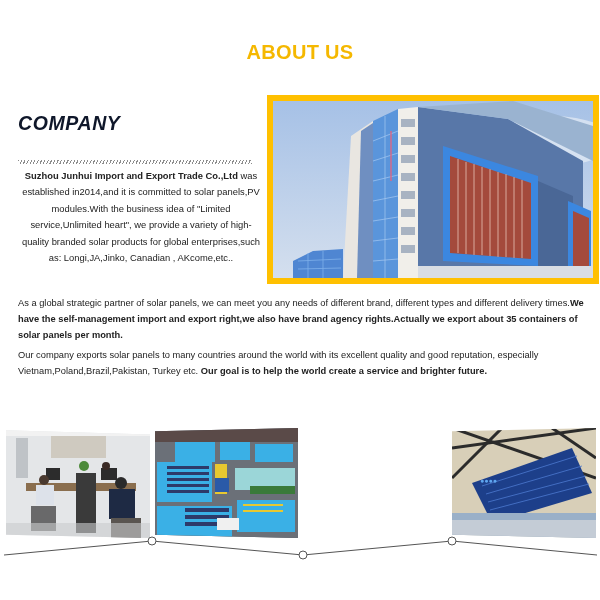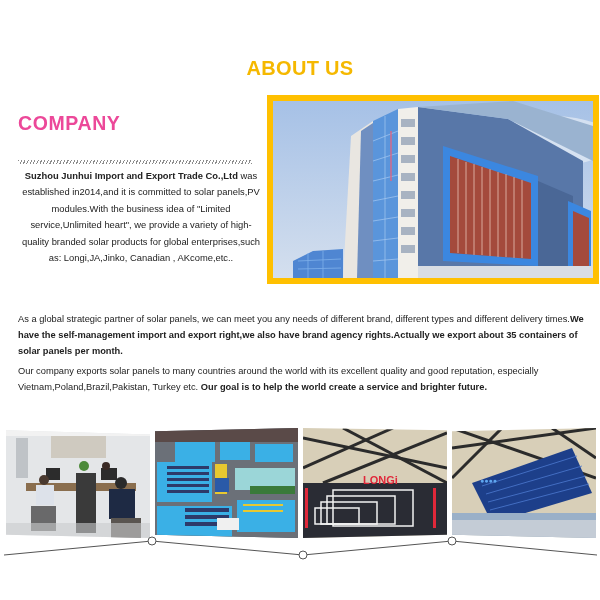--- a/index.html
+++ b/index.html
@@ -1,26 +1,26 @@
 <!DOCTYPE html>
 <html><head>
 <meta charset="utf-8">
 <style>
   * { box-sizing: border-box; margin: 0; padding: 0; }
   html, body { width: 600px; height: 600px; background: #ffffff; overflow: hidden; }
   body { position: relative; font-family: "Liberation Sans", sans-serif; color: #222; }
 
   .section-title {
     position: absolute; left: 0; top: 41px; width: 600px; text-align: center;
-    font-size: 20px; font-weight: bold; color: #f5b800; letter-spacing: 0.3px; margin-top: 16px;
+    font-size: 20px; font-weight: bold; color: #f5b800; letter-spacing: 0.3px;
   }
 
   .company-heading {
     position: absolute; left: 18px; top: 112px;
-    font-size: 19.5px; font-weight: 900; line-height: 22px; color: #ec4899; letter-spacing: 0.6px;
+    font-size: 19.5px; font-weight: 900; line-height: 22px; color: #0f172a; letter-spacing: 0.6px; font-style: italic;
   }
 
   .hatch-divider {
     position: absolute; left: 18px; top: 160px; width: 234px; height: 4px;
     background: repeating-linear-gradient(115deg, #8c8c8c 0 1px, transparent 1px 3px);
   }
 
   .intro-text {
     position: absolute; left: 18px; top: 168px; width: 246px;
     font-size: 9.4px; line-height: 16.4px; color: #222; text-align: center;
@@ -32,21 +32,21 @@
     background: #ffc000; padding: 6px;
   }
   .hero-photo {
     width: 100%; height: 100%; position: relative; overflow: hidden;
     background: linear-gradient(180deg, #a9c3e6 0%, #c8d9ef 55%, #d8e2ef 100%);
   }
   .hero-photo svg { width: 100%; height: 100%; display: block; }
 
   .para {
     position: absolute; left: 18px; width: 570px;
-    font-size: 9.3px; line-height: 16px; color: #222; margin-top: 16px;
+    font-size: 9.3px; line-height: 16px; color: #222;
   }
   .para-1 { top: 295px; }
   .para-2 { top: 347px; }
 
   .gallery { position: absolute; left: 0; top: 428px; width: 600px; height: 110px; }
   .gallery-photo {
     position: absolute; top: 0; height: 110px; overflow: hidden;
   }
   .gallery-photo svg { width: 100%; height: 100%; display: block; }
 
@@ -200,41 +200,20 @@
         </g>
       <rect x="82" y="72" width="58" height="32" fill="#3ab0e6"></rect>
       <g fill="#e8c830">
           <rect x="88" y="76" width="40" height="2"></rect>
           <rect x="88" y="82" width="40" height="2"></rect>
         </g>
       <rect x="62" y="90" width="22" height="12" fill="#f0f0f0"></rect>
     </svg>
   </div>
 
-  <div class="gallery-photo" style="left:303px; width:144px; clip-path:polygon(0 0,100% 2%,100% 97%,0 100%);" title="Longi exhibition booth with light frames">
-    <svg viewBox="0 0 144 110" preserveAspectRatio="none">
-      <rect width="144" height="110" fill="#d8cfb8"></rect>
-      <g stroke="#2b2b2b" stroke-width="3">
-        <line x1="0" y1="10" x2="144" y2="40"></line>
-          <line x1="0" y1="40" x2="90" y2="0"></line>
-        <line x1="40" y1="0" x2="144" y2="55"></line>
-          <line x1="20" y1="55" x2="144" y2="5"></line>
-      </g>
-      <rect x="0" y="55" width="144" height="55" fill="#2a2c34"></rect>
-      <text x="60" y="56" font-family="Liberation Sans, sans-serif" font-size="11" font-weight="bold" fill="#e0283a">LONGi</text>
-      <g fill="none" stroke="#f2f2f2" stroke-width="1.5">
-        <rect x="30" y="62" width="80" height="36"></rect>
-          <rect x="24" y="68" width="68" height="28"></rect>
-        <rect x="18" y="74" width="56" height="22"></rect>
-          <rect x="12" y="80" width="44" height="16"></rect>
-      </g>
-      <rect x="2" y="60" width="3" height="40" fill="#e0283a"></rect>
-      <rect x="130" y="60" width="3" height="40" fill="#e0283a"></rect>
-    </svg>
-  </div>
 
   <div class="gallery-photo" style="left:452px; width:144px; clip-path:polygon(0 3%,100% 0,100% 100%,0 97%);" title="Exhibition hall with blue solar panel display">
     <svg viewBox="0 0 144 110" preserveAspectRatio="none">
       <rect width="144" height="110" fill="#d8cfb8"></rect>
       <g stroke="#2b2b2b" stroke-width="3">
         <line x1="0" y1="20" x2="144" y2="0"></line>
           <line x1="0" y1="0" x2="144" y2="50"></line>
         <line x1="50" y1="0" x2="0" y2="50"></line>
           <line x1="100" y1="0" x2="144" y2="30"></line>
       </g>

